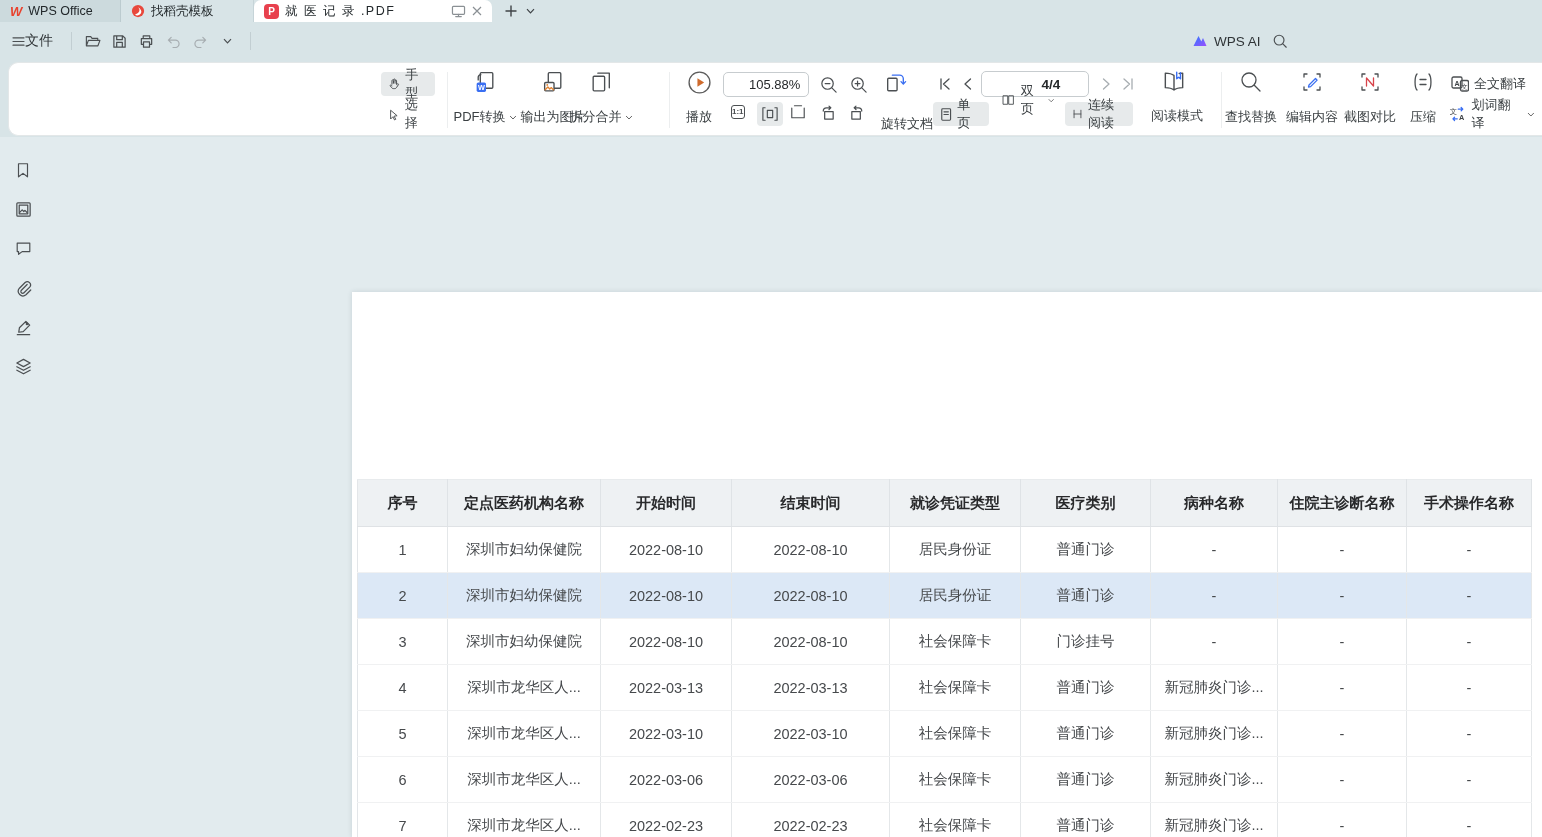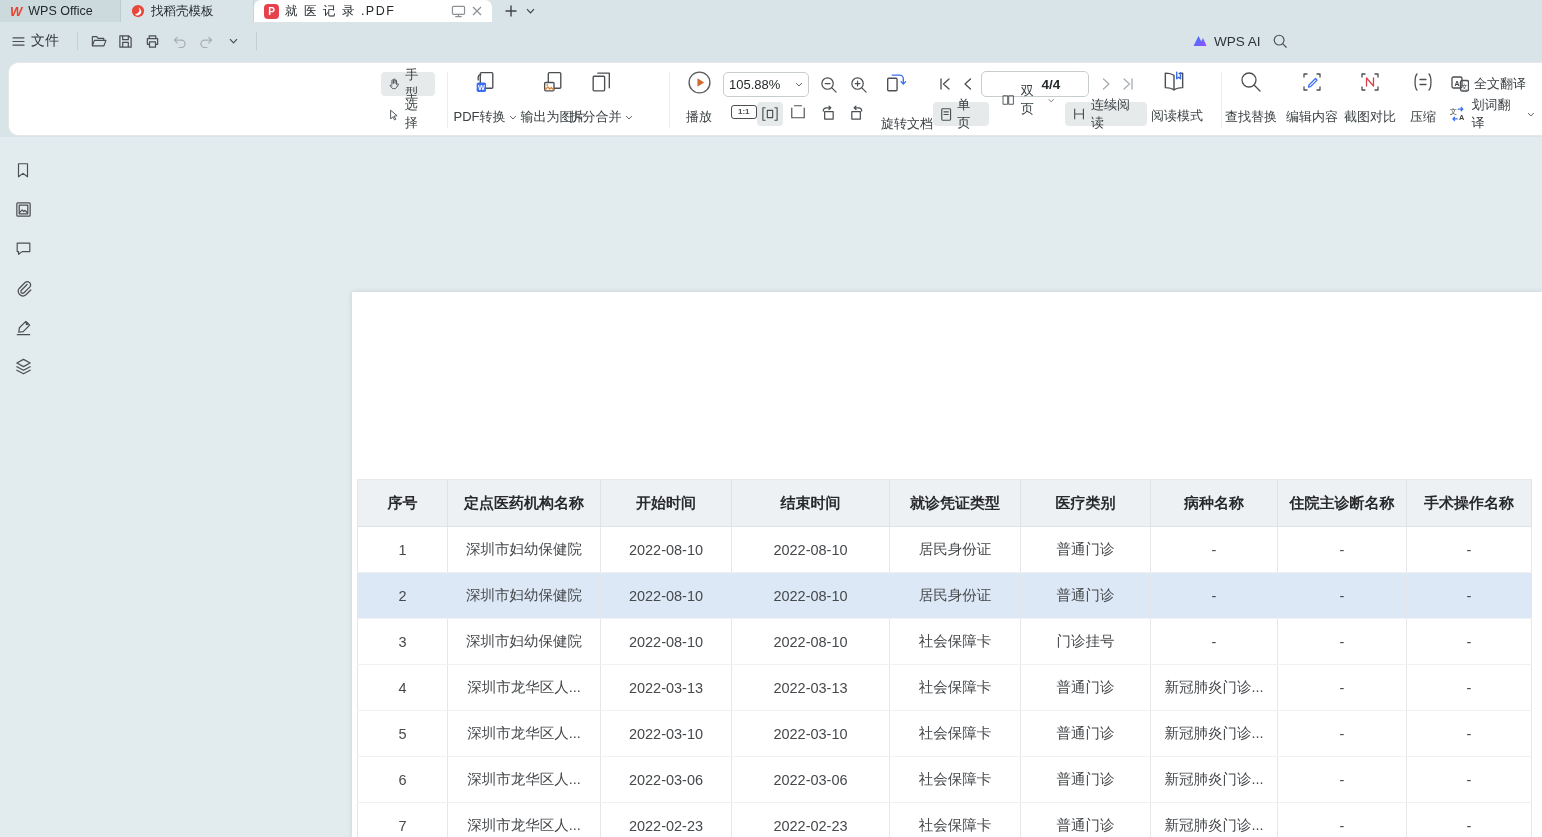--- a/index.html
+++ b/index.html
@@ -19,45 +19,45 @@
   .tab-docer{width:112px;border-right:1px solid #c6d4d8;}
   .tab-doc{width:218px;background:#ffffff;border-radius:7px 7px 0 0;position:relative;}
   .wlogo{color:#e8432e;font-weight:800;font-style:italic;font-size:13px;}
   .pdfbadge{width:15px;height:15px;border-radius:4px;background:#e8414e;color:#fff;font-size:10px;font-weight:700;
             display:flex;align-items:center;justify-content:center;}
   .doctitle{letter-spacing:1.5px;white-space:nowrap;overflow:hidden;flex:1;}
   .tabbtns{display:flex;align-items:center;gap:8px;padding-left:12px;}
 
   
   .menubar{position:absolute;left:0;top:22px;right:0;height:38px;display:flex;align-items:center;padding-left:12px;background:#d8e4e7;}
-  .filebtn{display:flex;align-items:center;gap:6px;font-size:14px;margin-right:10px;}
+  .filebtn{display:flex;align-items:center;gap:0;font-size:14px;margin-right:10px;}
   .vsep{width:1px;height:18px;background:#c2ced2;margin:0 8px;}
   .qbtn{width:25px;height:24px;display:flex;align-items:center;justify-content:center;margin-right:2px;border-radius:4px;}
   .menu-tabs{position:absolute;left:737px;top:0;height:100%;display:flex;align-items:center;gap:27px;font-size:14.5px;color:#2b3134;}
   .mtab{position:relative;line-height:38px;}
   .mtab.active{color:#c5392f;}
   .mtab.active::after{content:"";position:absolute;left:1px;right:1px;bottom:3px;height:2.5px;background:#c5392f;}
   .aibtn{position:absolute;left:1192px;top:0;height:100%;display:flex;align-items:center;gap:6px;font-size:13.5px;}
   .msearch{position:absolute;left:1272px;top:11px;}
 
   
   .toolbar{position:absolute;left:8px;top:62px;right:0;height:74px;background:#fff;border:1px solid #e3e7e8;
            border-right:none;border-radius:10px 0 0 10px;box-sizing:border-box;}
   .tsep{position:absolute;top:9px;width:1px;height:56px;background:#eceeef;}
   .pill{position:absolute;height:24px;display:flex;align-items:center;gap:5px;padding:0 7px;border-radius:4px;font-size:13px;color:#3b4043;box-sizing:border-box;}
   .pill.on{background:#e7eaeb;}
   .bb{position:absolute;top:7px;height:60px;display:flex;flex-direction:column;align-items:center;justify-content:space-between;padding-bottom:4px;box-sizing:border-box;}
   .bb .lbl{font-size:13px;color:#3b4043;display:flex;align-items:center;gap:3px;white-space:nowrap;}
   .tbtn{position:absolute;display:flex;align-items:center;justify-content:center;}
   .tlabel{position:absolute;font-size:13px;color:#3b4043;white-space:nowrap;}
   .zoombox{position:absolute;left:714px;top:9px;width:86px;height:25px;border:1px solid #c7cccf;border-radius:5px;background:#fff;
-           display:flex;align-items:center;justify-content:space-between;padding:0 5px;font-size:13px;color:#26292b;box-sizing:border-box;}
+           display:flex;align-items:center;justify-content:space-between;padding:0 25px;font-size:13px;color:#26292b;box-sizing:border-box;}
   .pagebox{position:absolute;left:972px;top:8px;width:108px;height:26px;border:1px solid #c7cccf;border-radius:5px;background:#fff;
            text-align:center;line-height:26px;font-size:13.5px;font-weight:600;color:#26292b;box-sizing:border-box;padding-left:32px;}
-  .icon11{border:1.4px solid #4b4f52;border-radius:3px;font-size:8px;font-weight:700;color:#4b4f52;padding:2px 6px;line-height:1;}
+  .icon11{border:1.4px solid #4b4f52;border-radius:3px;font-size:8px;font-weight:700;color:#4b4f52;padding:2px 0;line-height:1;}
 
   
   .sidebtn{position:absolute;left:12px;width:22px;height:22px;display:flex;align-items:center;justify-content:center;}
 
   
   .workspace{position:absolute;left:0;top:137px;right:0;bottom:0;background:#e2ebee;}
   .page{position:absolute;left:352px;top:155px;right:0;bottom:0;background:#ffffff;box-shadow:0 0 5px rgba(40,60,70,.14);}
   table.rec{position:absolute;left:5px;top:187px;border-collapse:collapse;table-layout:fixed;width:1174px;
             border-left:1px solid #e3e6e9;}
   table.rec th{height:44px;background:#eef1f3;font-size:15px;font-weight:700;color:#28292b;
@@ -326,21 +326,21 @@
     <div class="pill" style="left:986px;top:25px;width:66px;gap:6px;">
       <svg class="ic" width="16" height="14" viewBox="0 0 18 16">
           <rect x="2" y="2" width="6" height="12"></rect>
           <rect x="10" y="2" width="6" height="12"></rect>
         </svg>
       <span>双页</span>
       <svg width="8" height="5" viewBox="0 0 9 6">
           <path d="M1 1.2L4.5 4.8 8 1.2" fill="none" stroke="#666" stroke-width="1.2"></path>
         </svg>
     </div>
-    <div class="pill on" style="left:1056px;top:39px;width:82px;">
+    <div class="pill on" style="left:1056px;top:39px;width:68px;">
       <svg class="ic" width="15" height="14" viewBox="0 0 16 16">
           <path d="M3 2.5v11M13 2.5v11M3 8h10"></path>
         </svg>
       <span>连续阅读</span>
     </div>
     <div class="tlabel" style="left:1142px;top:44px;">阅读模式</div>
 
     <div class="tsep" style="left:1212px"></div>
 
     <div class="bb" style="left:1213px;width:58px;">

